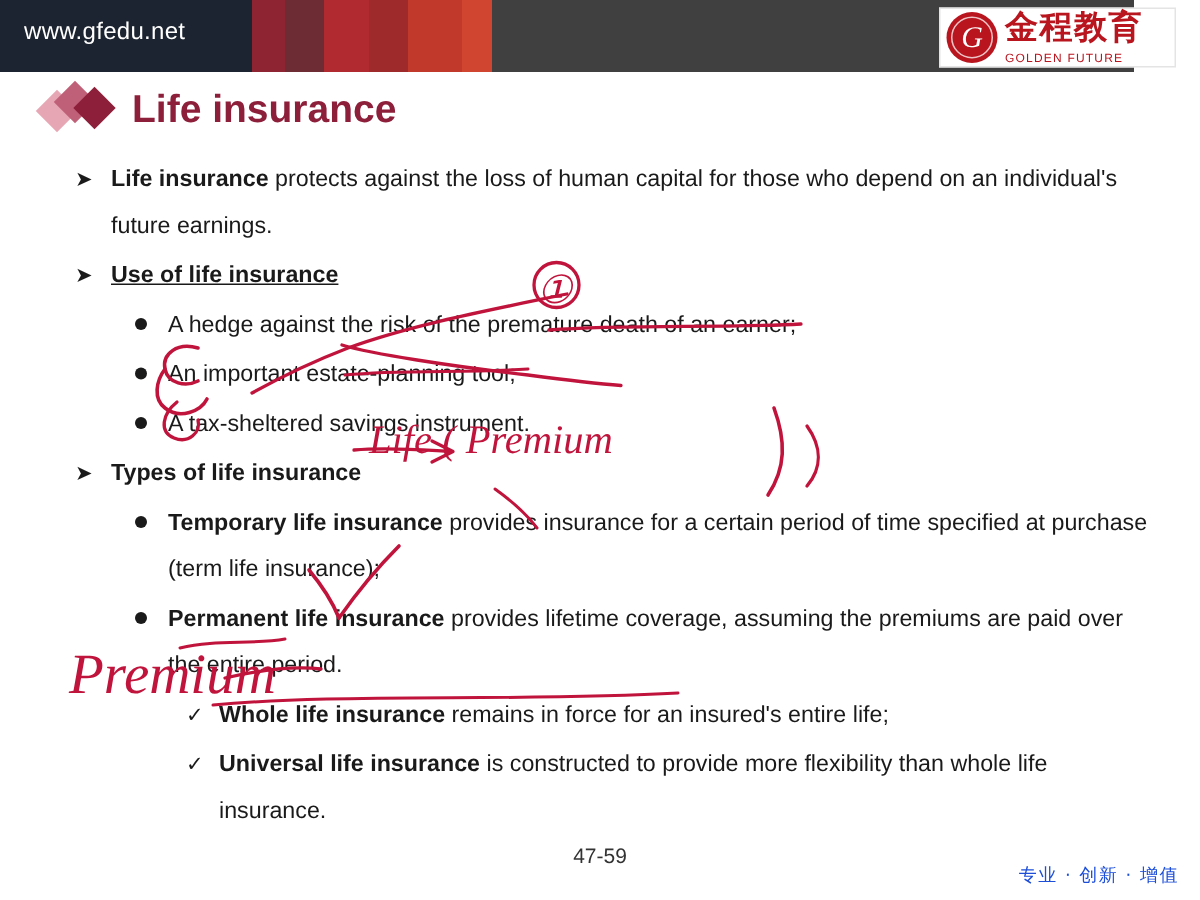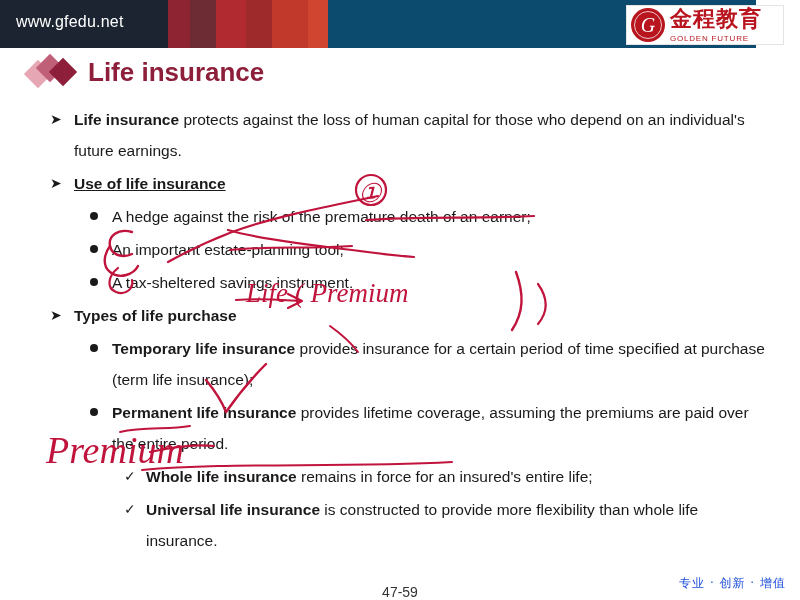--- a/index.html
+++ b/index.html
@@ -14,21 +14,21 @@
     overflow: hidden;
     position: relative;
   }
 
   
   .header {
     position: absolute;
     left: 0; top: 0;
     width: 756px;
     height: 48px;
-    background: #0c4a6e;
+    background: #404040;
     overflow: hidden;
   }
   .hdr-dark {
     position: absolute;
     left: 0; top: 0;
     width: 168px; height: 48px;
     background: #1b2430;
   }
   .hdr-url {
     position: absolute;
@@ -170,21 +170,21 @@
     color: #1a1a1a;
     font-size: 14px;
   }
   .b { font-weight: bold; }
   .u { text-decoration: underline; }
 
   
   .page-num {
     position: absolute;
     left: 0; right: 0;
-    top: 584px;
+    top: 562px;
     text-align: center;
     color: #333;
     font-size: 14px;
     font-family: "Liberation Sans", sans-serif;
   }
   .footer-tag {
     position: absolute;
     right: 14px; bottom: 8px;
     color: #1d4ed8;
     font-size: 12px;
@@ -237,21 +237,21 @@
   </div>
   <div class="page-title">Life insurance</div>
 </div>
 
 <div class="content" id="bullet-list">
     <div class="lvl1"><span class="bullet-arrow">➤</span><span><span class="b">Life insurance</span><span> protects against the loss of human capital for those who depend on an individual's future earnings.</span></span></div>
     <div class="lvl1"><span class="bullet-arrow">➤</span><span><span class="b u">Use of life insurance</span></span></div>
     <div class="lvl2"><span class="bullet-dot"></span><span><span>A hedge against the risk of the premature death of an earner;</span></span></div>
     <div class="lvl2"><span class="bullet-dot"></span><span><span>An important estate-planning tool;</span></span></div>
     <div class="lvl2"><span class="bullet-dot"></span><span><span>A tax-sheltered savings instrument.</span></span></div>
-    <div class="lvl1"><span class="bullet-arrow">➤</span><span><span class="b">Types of life purchase</span></span></div>
+    <div class="lvl1"><span class="bullet-arrow">➤</span><span><span class="b">Types of life insurance</span></span></div>
     <div class="lvl2"><span class="bullet-dot"></span><span><span class="b">Temporary life insurance</span><span> provides insurance for a certain period of time specified at purchase (term life insurance);</span></span></div>
     <div class="lvl2"><span class="bullet-dot"></span><span><span class="b">Permanent life insurance</span><span> provides lifetime coverage, assuming the premiums are paid over the entire period.</span></span></div>
     <div class="lvl3"><span class="bullet-check">✓</span><span><span class="b">Whole life insurance</span><span> remains in force for an insured's entire life;</span></span></div>
     <div class="lvl3"><span class="bullet-check">✓</span><span><span class="b">Universal life insurance</span><span> is constructed to provide more flexibility than whole life insurance.</span></span></div>
   </div>
 
 <div class="page-num">47-59</div>
 <div class="footer-tag">专业 · 创新 · 增值</div>
 
 <svg class="annot" viewBox="0 0 800 600">

